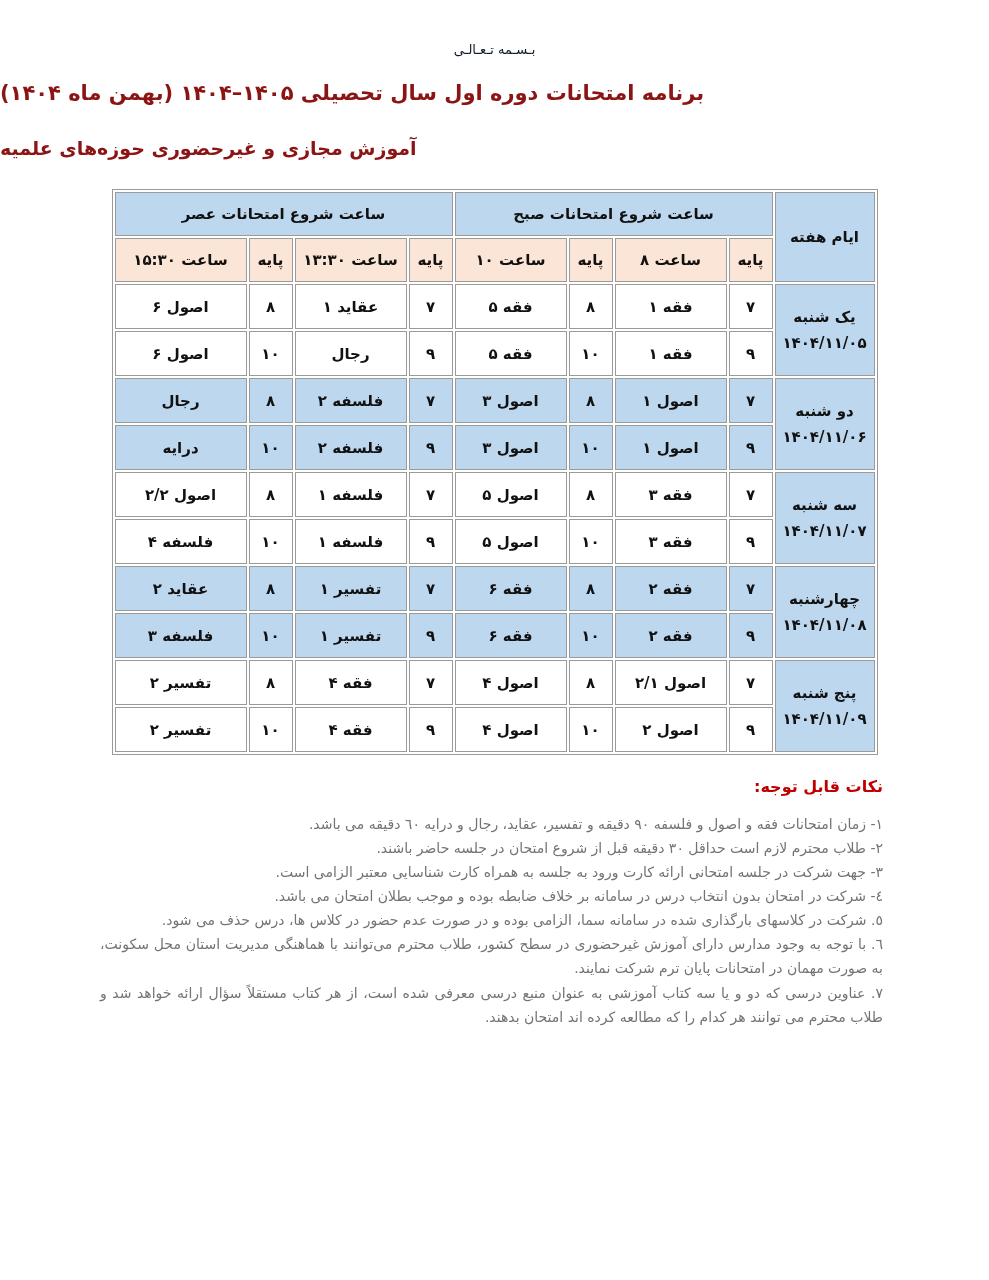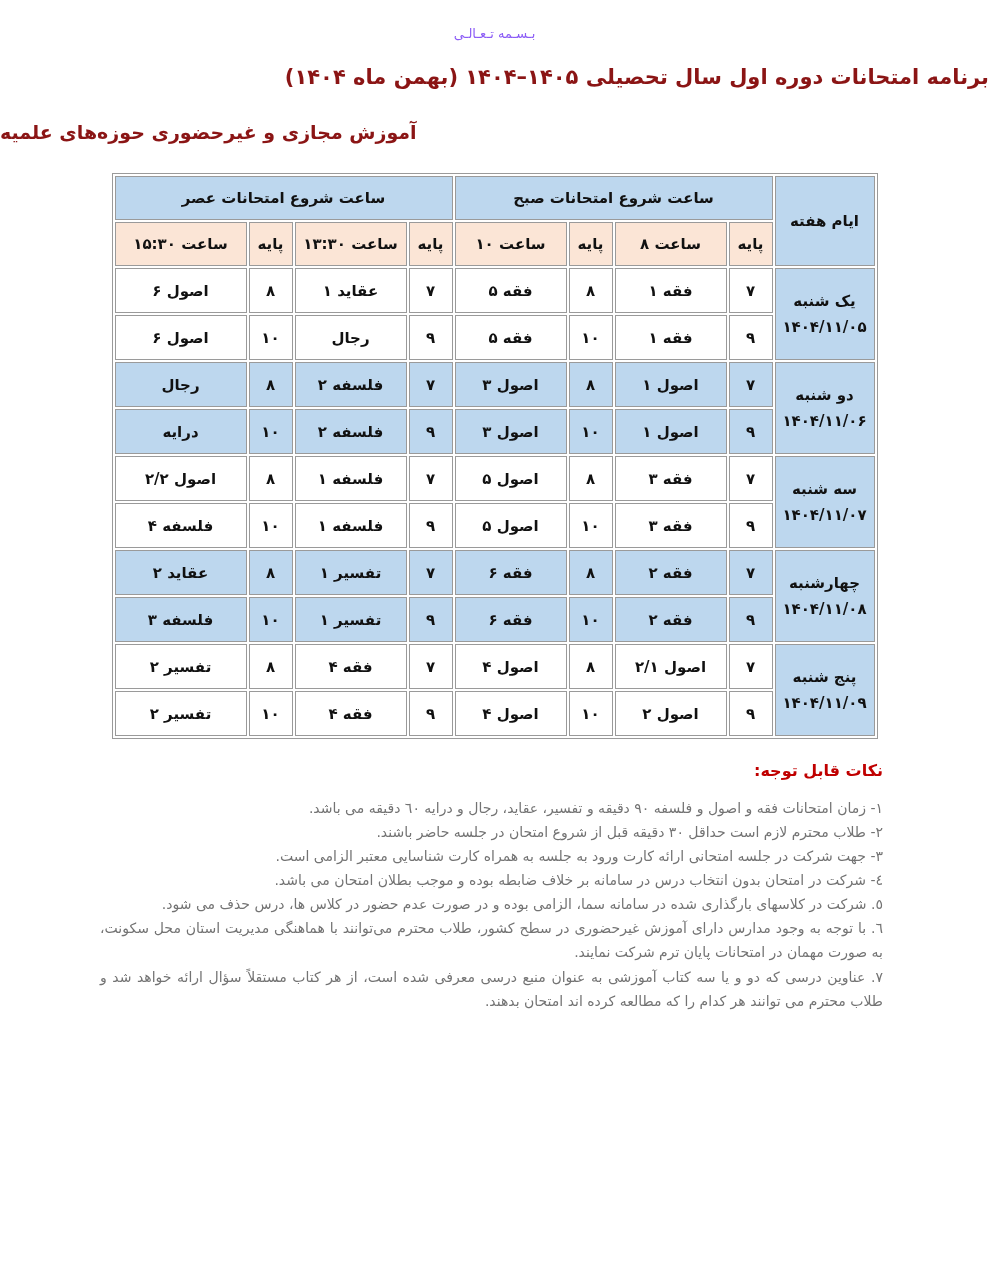--- a/index.html
+++ b/index.html
@@ -5,24 +5,24 @@
   html, body { margin:0; padding:0; background:#ffffff; }
   body {
     width:989px; height:1280px; overflow:hidden;
     font-family:"DejaVu Sans", sans-serif;
     direction:rtl;
   }
   .page { position:relative; width:989px; height:1280px; background:#fff; }
 
   .bismillah {
     padding-top:26px; text-align:center;
-    font-size:13px; color:#8b5cf6; letter-spacing:0;
+    font-size:13px; color:#0f172a; letter-spacing:0;margin-top:16px;
   }
   .title {
-    margin-top:24px; text-align:right;
+    margin-top:24px; text-align:left;
     font-size:21px; font-weight:bold; color:#8b1515;
   }
   .subtitle {
     margin-top:32px; text-align:left;
     font-size:19px; font-weight:bold; color:#8b1515;
   }
 
   table.sched {
     border-collapse:separate; border-spacing:2px;
     margin:30px auto 0 auto;

